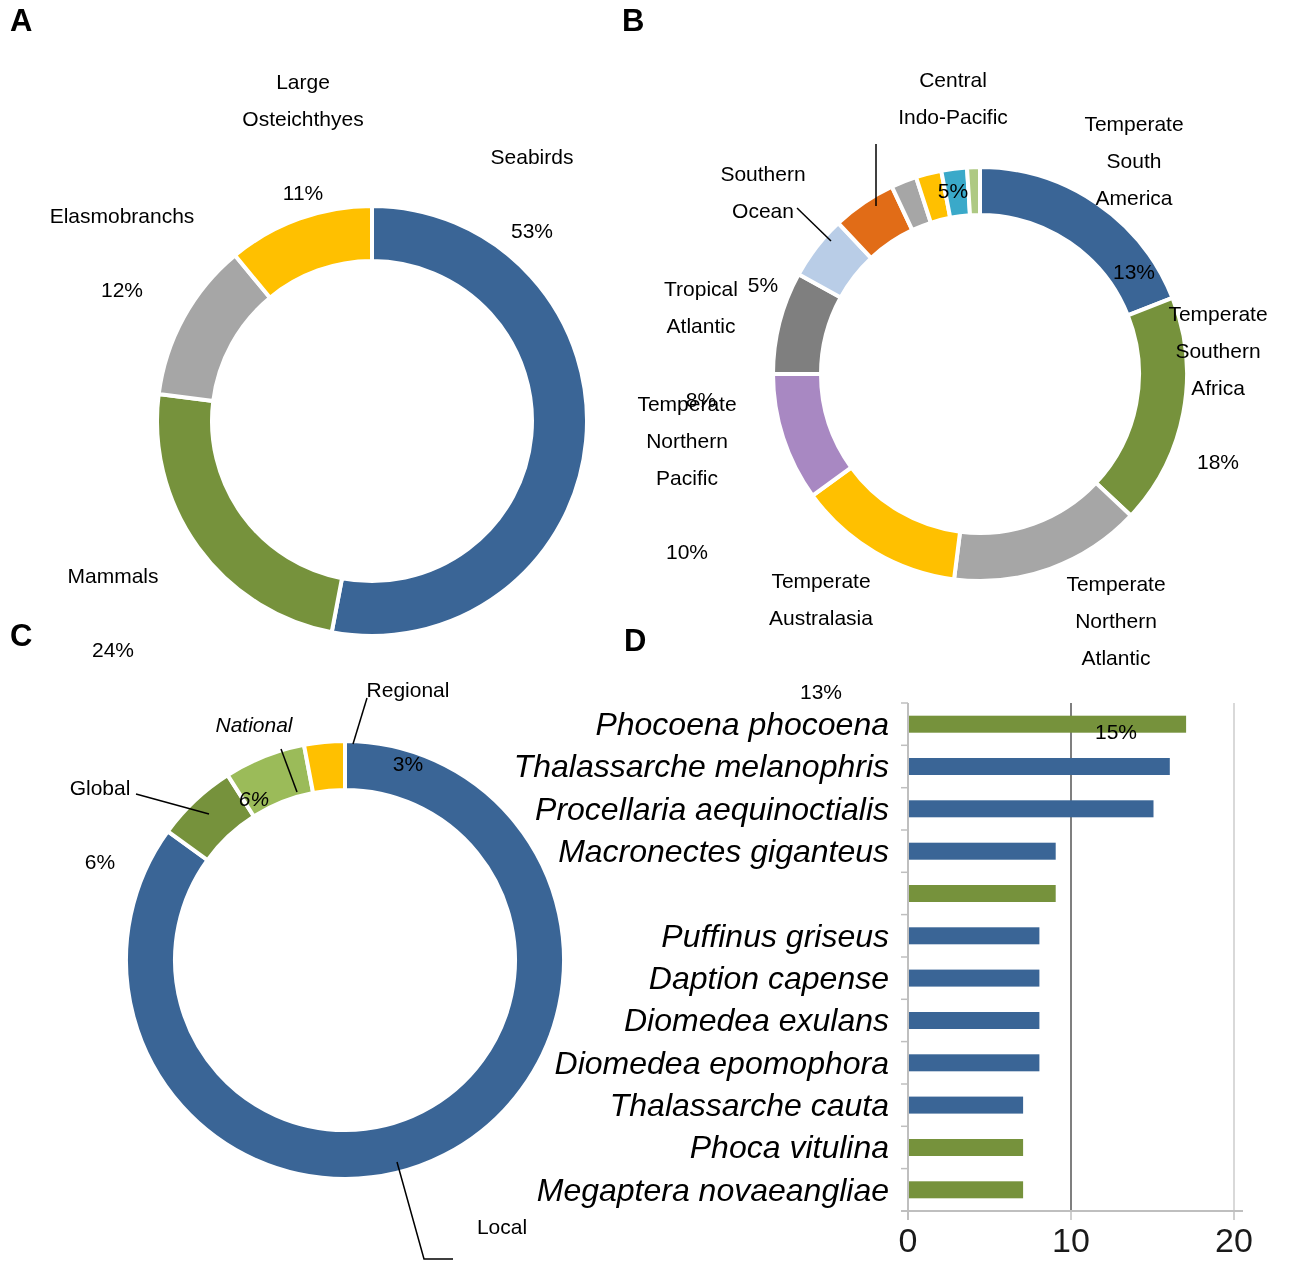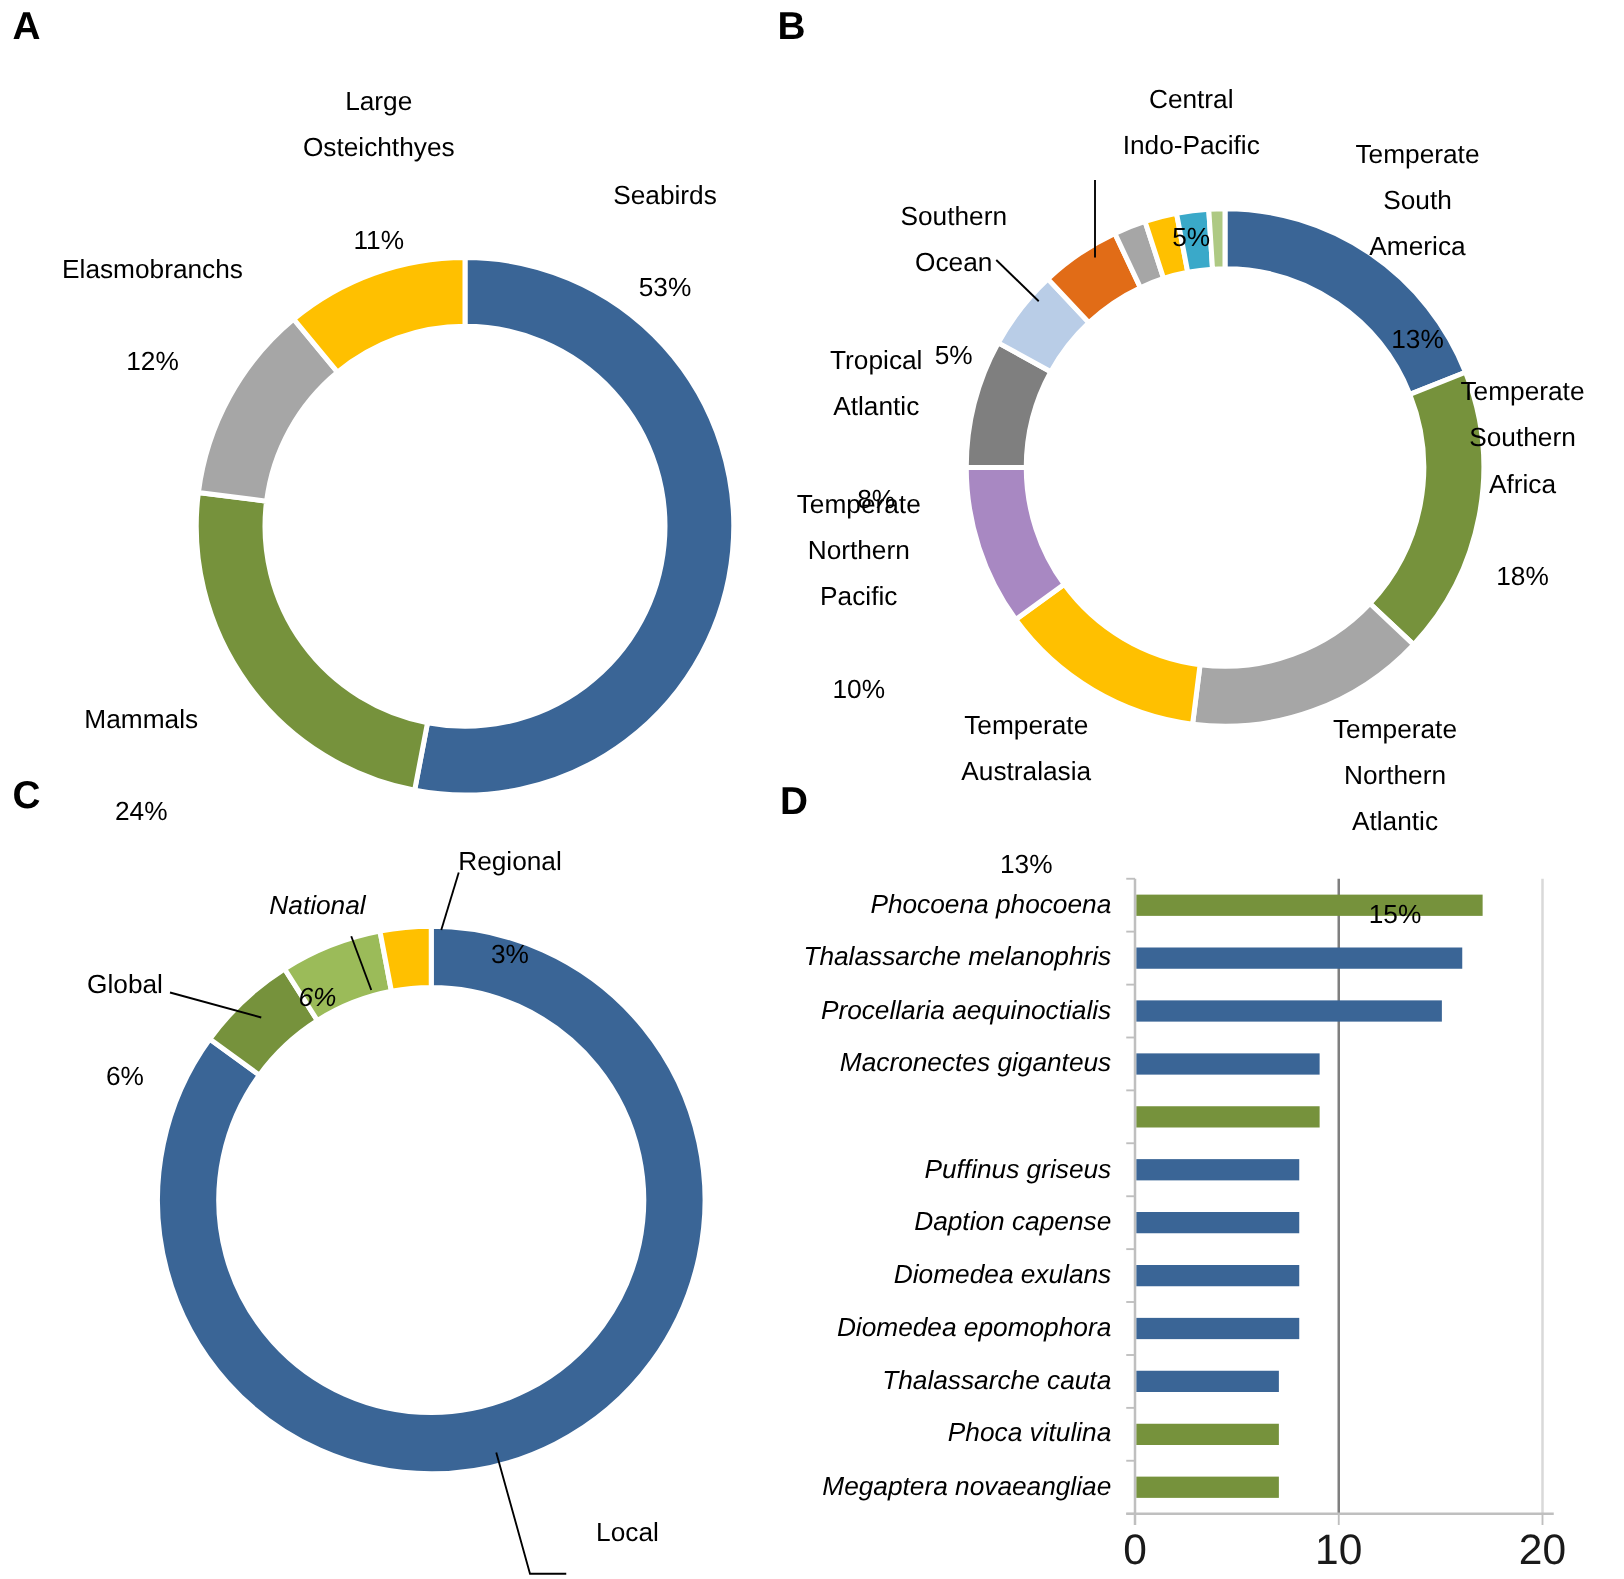--- a/index.html
+++ b/index.html
@@ -29,21 +29,21 @@
     color: #000;
   }
   .dl-name, .dl-pct { display: block; }
   .species {
     position: absolute;
     right: 410px;
     height: 42px;
     line-height: 42px;
     text-align: center;
     font-style: italic;
-    font-size: 21px;
+    font-size: 32px;
     white-space: nowrap;
     color: #000;
   }
   .xtick {
     position: absolute;
     transform: translateX(-50%);
     font-size: 34px;
     color: #1a1a1a;
   }
 </style>

